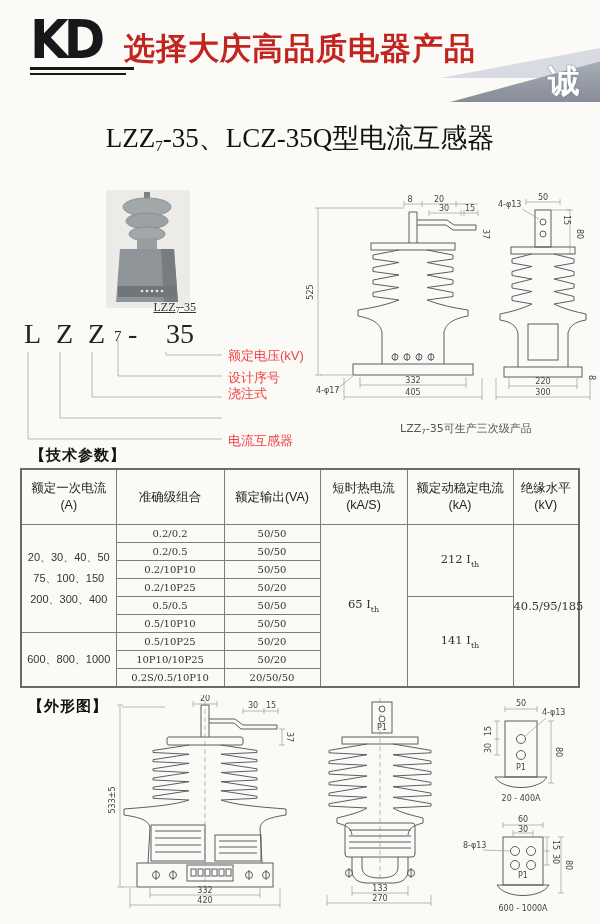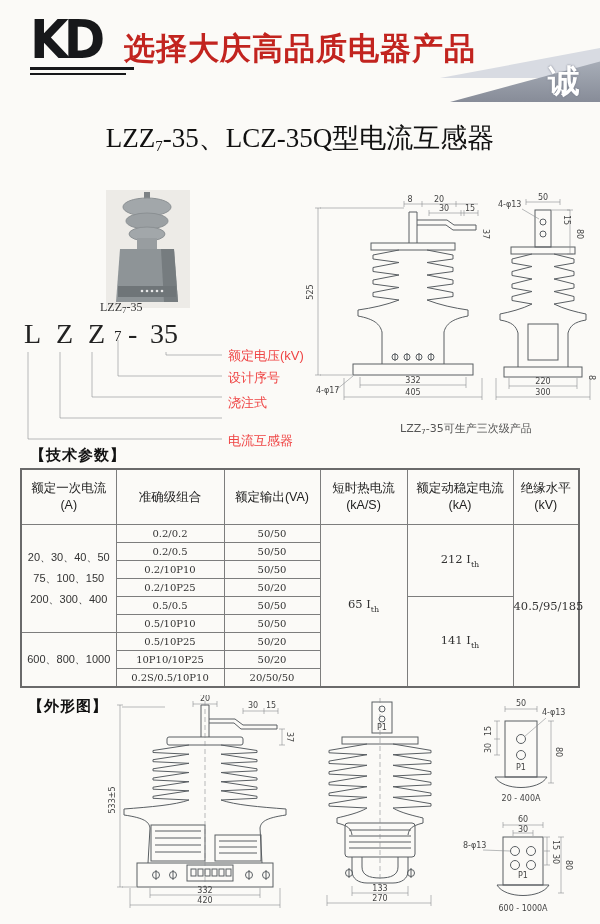--- a/index.html
+++ b/index.html
@@ -18,22 +18,22 @@
   .banner-dark{position:absolute;left:450px;top:58px;width:150px;height:44px;
           background:linear-gradient(180deg,#aab0ba,#878c98);clip-path:polygon(0 100%,100% 8%,100% 100%);}
   .banner-char{position:absolute;left:548px;top:60px;font-size:32px;font-weight:900;color:#fff;
           text-shadow:0 0 2px #6c7280;}
   
   .doc-title{position:absolute;left:0;top:120px;width:600px;text-align:center;
           font-family:"Liberation Serif","DejaVu Serif",serif;font-weight:400;font-size:27px;color:#111;}
   .doc-title .sub7{font-size:15px;vertical-align:-4px;}
   
   .photo{position:absolute;left:106px;top:190px;width:84px;height:118px;}
-  .photo-caption{position:absolute;left:100px;top:300px;width:96px;text-align:left;
-          font-family:"Liberation Serif","DejaVu Serif",serif;font-size:12px;color:#333;}
+  .photo-caption{position:absolute;left:100px;top:300px;width:96px;text-align:right;
+          font-family:"Liberation Serif","DejaVu Serif",serif;font-size:12px;color:#333;text-decoration:underline;}
   .photo-caption .sub7,.mc .sub7{font-size:9px;vertical-align:-2px;}
   
   .mc{position:absolute;left:0;top:318px;width:320px;height:140px;}
   .mc-letter{position:absolute;top:0;font-family:"Liberation Serif","DejaVu Serif",serif;
           font-size:28px;color:#222;}
   .mc-letter.small{font-size:15px;top:10px;}
   .mc-svg{position:absolute;left:0;top:0;}
   .mc-label{position:absolute;left:228px;width:150px;font-size:13px;color:#ef4444;white-space:nowrap;}
   
   .section-label{position:absolute;font-size:15px;font-weight:700;color:#111;letter-spacing:1px;}
@@ -91,27 +91,27 @@
     </g>
   </svg>
   <div class="photo-caption"><span>LZZ</span><span class="sub7">7</span><span>-35</span></div>
 
   <div class="mc">
     <span class="mc-letter" style="left:24px">L</span>
     <span class="mc-letter" style="left:56px">Z</span>
     <span class="mc-letter" style="left:88px">Z</span>
     <span class="mc-letter small" style="left:114px">7</span>
     <span class="mc-letter" style="left:128px">-</span>
-    <span class="mc-letter" style="left:150px">35</span>
+    <span class="mc-letter" style="left:166px">35</span>
     <svg class="mc-svg dm" width="320" height="140">
       <path d="M28,34 V121 H222 M60,34 V100 H222 M92,34 V79 H222 M118,22 V58 H222 M166,34 V37 H222" stroke="#999" fill="none"></path>
     </svg>
     <div class="mc-label" style="top:29px">额定电压(kV)</div>
     <div class="mc-label" style="top:51px">设计序号</div>
-    <div class="mc-label" style="top:76px">浇注式</div>
+    <div class="mc-label" style="top:67px">浇注式</div>
     <div class="mc-label" style="top:114px">电流互感器</div>
   </div>
 
   <svg class="abs" style="left:296px;top:192px" width="304" height="250" viewBox="0 0 304 250">
     <g class="ln">
       <path d="M113,20 V51 M121,20 V51 M113,20 H121"></path>
       <path d="M121,33 L150,33 L157,38 L180,38 M121,28 L151,28 L158,33 L180,33 M180,33 V38"></path>
       <rect x="75" y="51" width="84" height="7"></rect>
       <path d="M103,58 L77,63 L77,67 L103,70.5 L77,75.5 L77,79.5 L103,83 L77,88 L77,92 L103,95.5 L77,100.5 L77,104.5 L103,108"></path>
       <path d="M131,58 L157,63 L157,67 L131,70.5 L157,75.5 L157,79.5 L131,83 L157,88 L157,92 L131,95.5 L157,100.5 L157,104.5 L131,108"></path>

